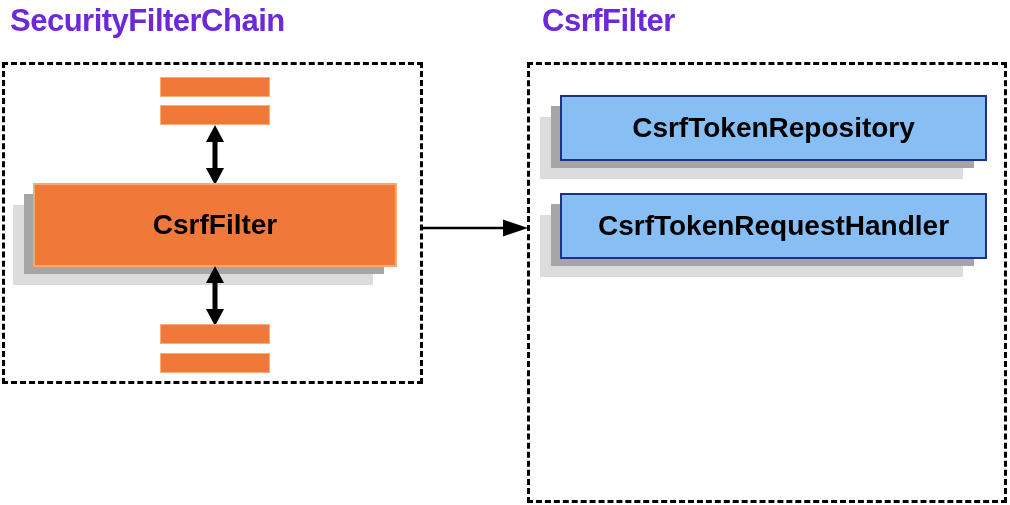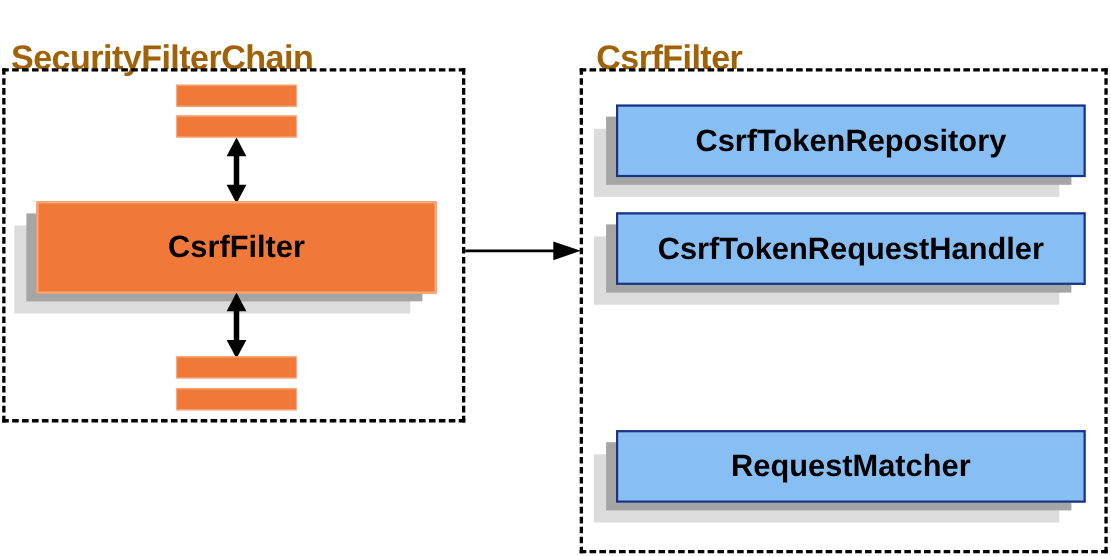--- a/index.html
+++ b/index.html
@@ -12,24 +12,23 @@
     height: 505px;
     background: #ffffff;
     overflow: hidden;
     z-index: 0; 
   }
 
   .title {
     position: absolute;
     font-weight: bold;
     font-size: 31px;
-    color: #a16207;
+    color: #6d28d9;
     white-space: nowrap;
     letter-spacing: -0.5px;
-    margin-top: 32px;
   }
   .title-left  { left: 10px; top: 3px; }
   .title-right { left: 542px; top: 3px; }
 
   .dashed {
     position: absolute;
     border: 3px dashed #000;
     background: transparent;
   }
   .left-dashed  { left: 2px;   top: 62px; width: 421px; height: 322px; }
@@ -146,18 +145,15 @@
 
     <div class="shadowed card card-2">
       <span>CsrfTokenRequestHandler</span>
     </div>
 
     <div class="shadowed card card-1">
       <span>CsrfTokenRepository</span>
     </div>
 
 
-    <div class="shadowed card card-4">
-      <span>RequestMatcher</span>
-    </div>
   </div>
 
 </div>
 
 </body></html>

